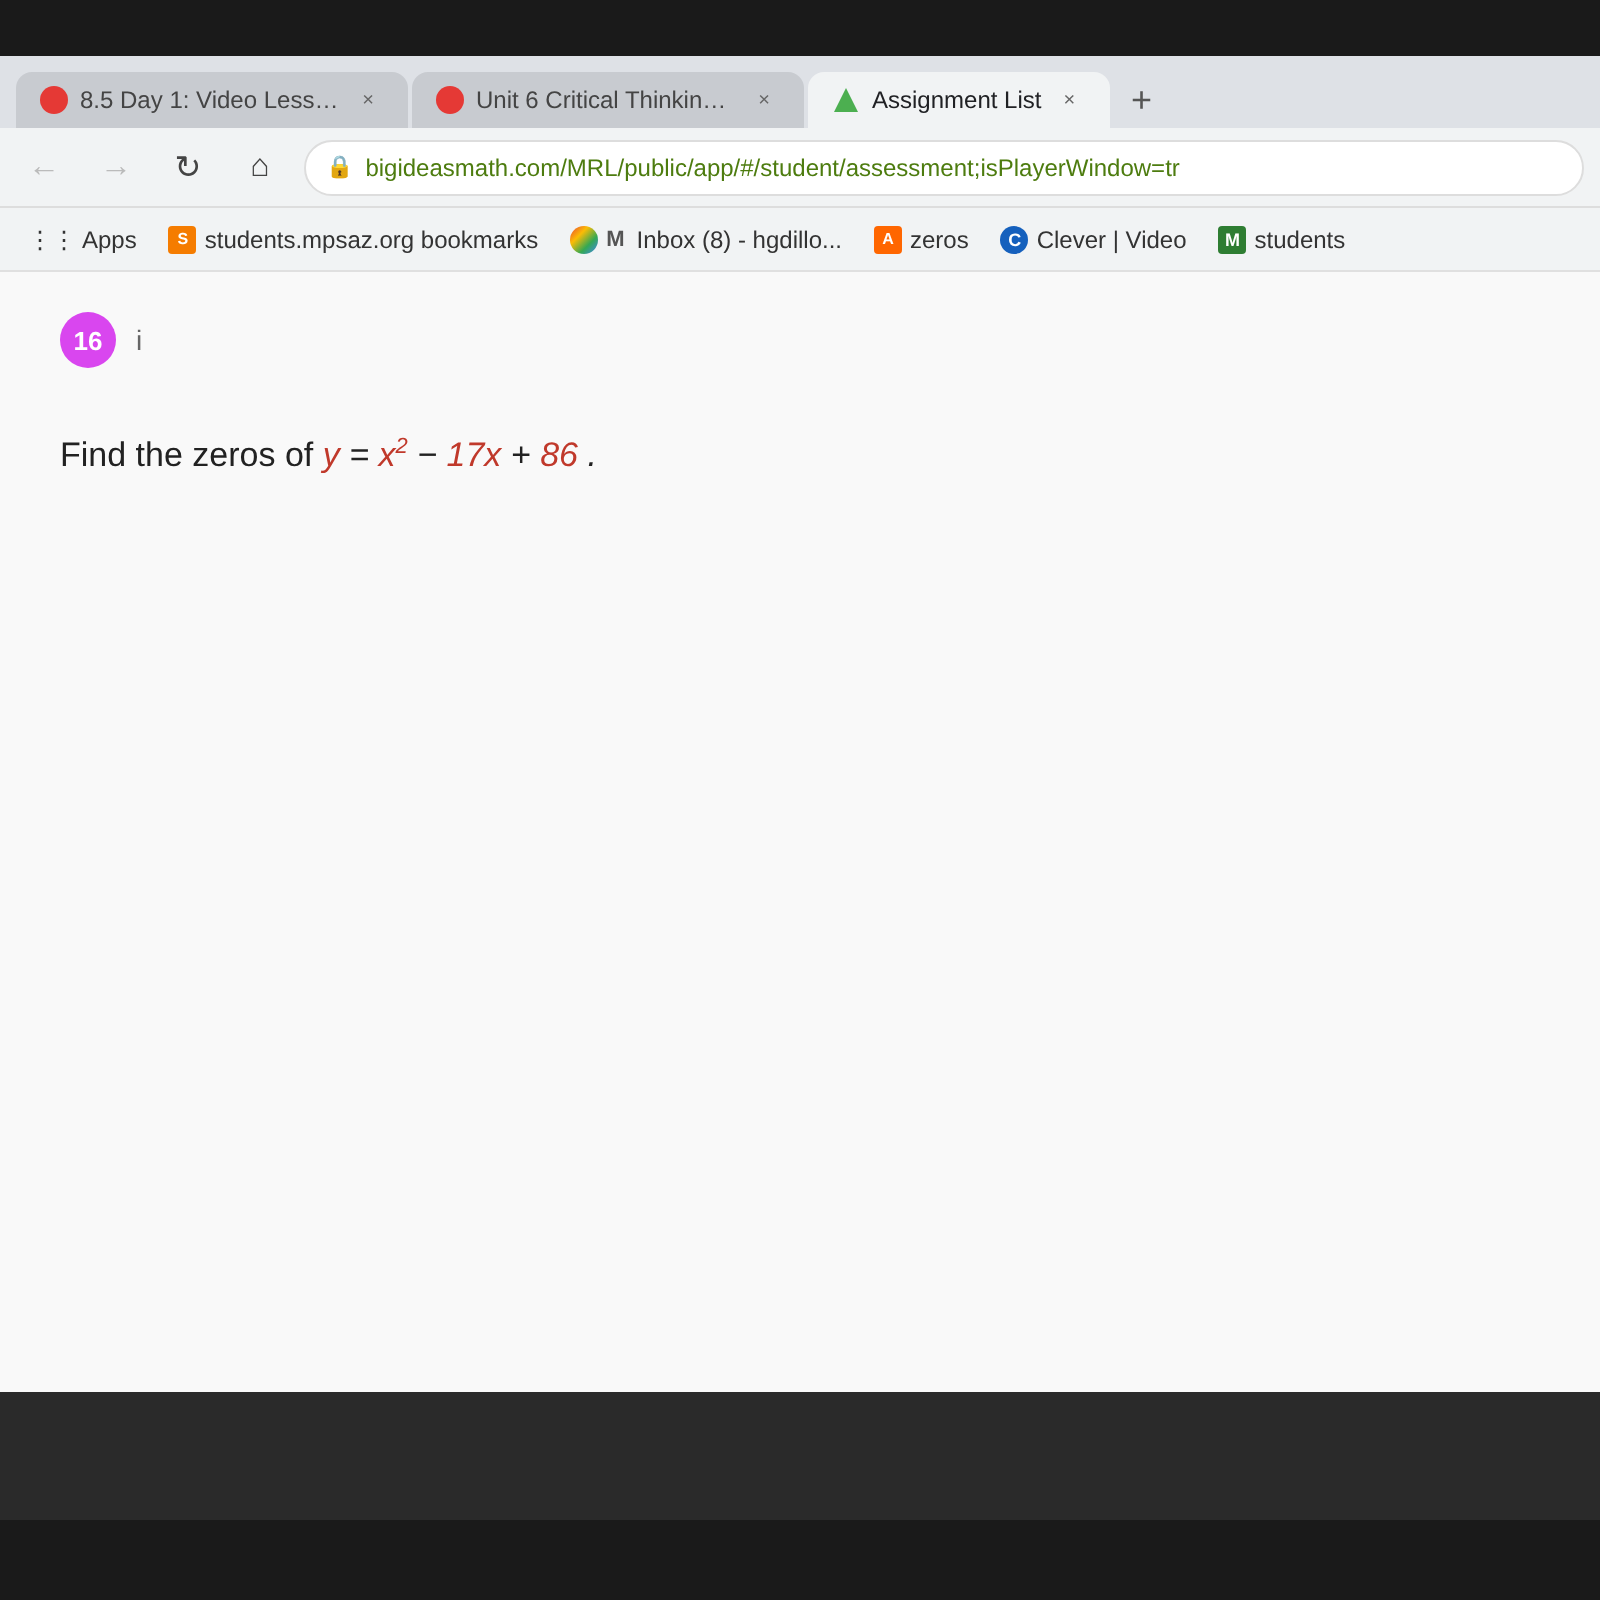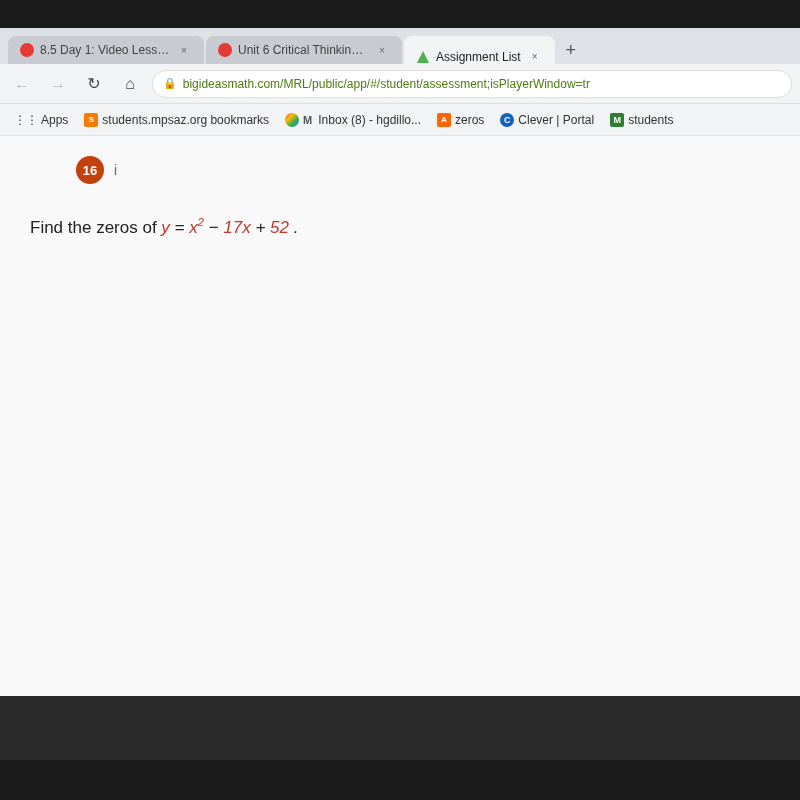--- a/index.html
+++ b/index.html
@@ -54,21 +54,20 @@
       font-size: 12px;
       max-width: 200px;
       gap: 6px;
       cursor: pointer;
       position: relative;
     }
 
     .tab.active {
       background: #f1f3f4;
       color: #202124;
-      align-items: flex-end;
     }
 
     .tab.inactive {
       background: #c8cbd0;
       color: #444;
     }
 
     .tab-favicon {
       width: 14px;
       height: 14px;
@@ -190,30 +189,29 @@
     .question-header {
       display: flex;
       align-items: center;
       gap: 10px;
       margin-bottom: 30px;
     }
 
     .question-number {
       width: 28px;
       height: 28px;
-      background: #c2410c;
+      background: #d946ef;
       color: white;
       border-radius: 50%;
       display: flex;
       align-items: center;
       justify-content: center;
       font-size: 13px;
       font-weight: bold;
       flex-shrink: 0;
-      margin-left: 46px;
     }
 
     .info-icon {
       font-size: 14px;
       color: #666;
     }
 
     .question-body {
       margin-bottom: 30px;
       line-height: 1.6;
@@ -383,21 +381,21 @@
       <span>Inbox (8) - hgdillo...</span>
     </div>
     <div class="bookmark-item">
       <div style="width:14px;height:14px;background:#ff6600;border-radius:2px;display:flex;align-items:center;justify-content:center;">
         <span style="color:white;font-size:8px;font-weight:bold;">A</span>
       </div>
       <span>zeros</span>
     </div>
     <div class="bookmark-item">
       <div class="clever-c">C</div>
-      <span>Clever | Portal</span>
+      <span>Clever | Video</span>
     </div>
     <div class="bookmark-item">
       <div class="mathspace-m">M</div>
       <span>students</span>
     </div>
   </div>
 
   <div class="page-content">
 
     <div class="question-header">
@@ -409,21 +407,21 @@
 
       <div class="question-text">
         <span>Find the zeros of </span>
         <span class="math-equation">
           <span class="eq-red">y</span>
           <span> = </span>
           <span><span class="eq-red">x</span><sup class="eq-red">2</sup></span>
           <span> − </span>
           <span class="eq-red">17x</span>
           <span> + </span>
-          <span class="eq-red">52</span>
+          <span class="eq-red">86</span>
           <span> .</span>
         </span>
       </div>
 
 
     </div>
   </div>
 
 </div>
 

